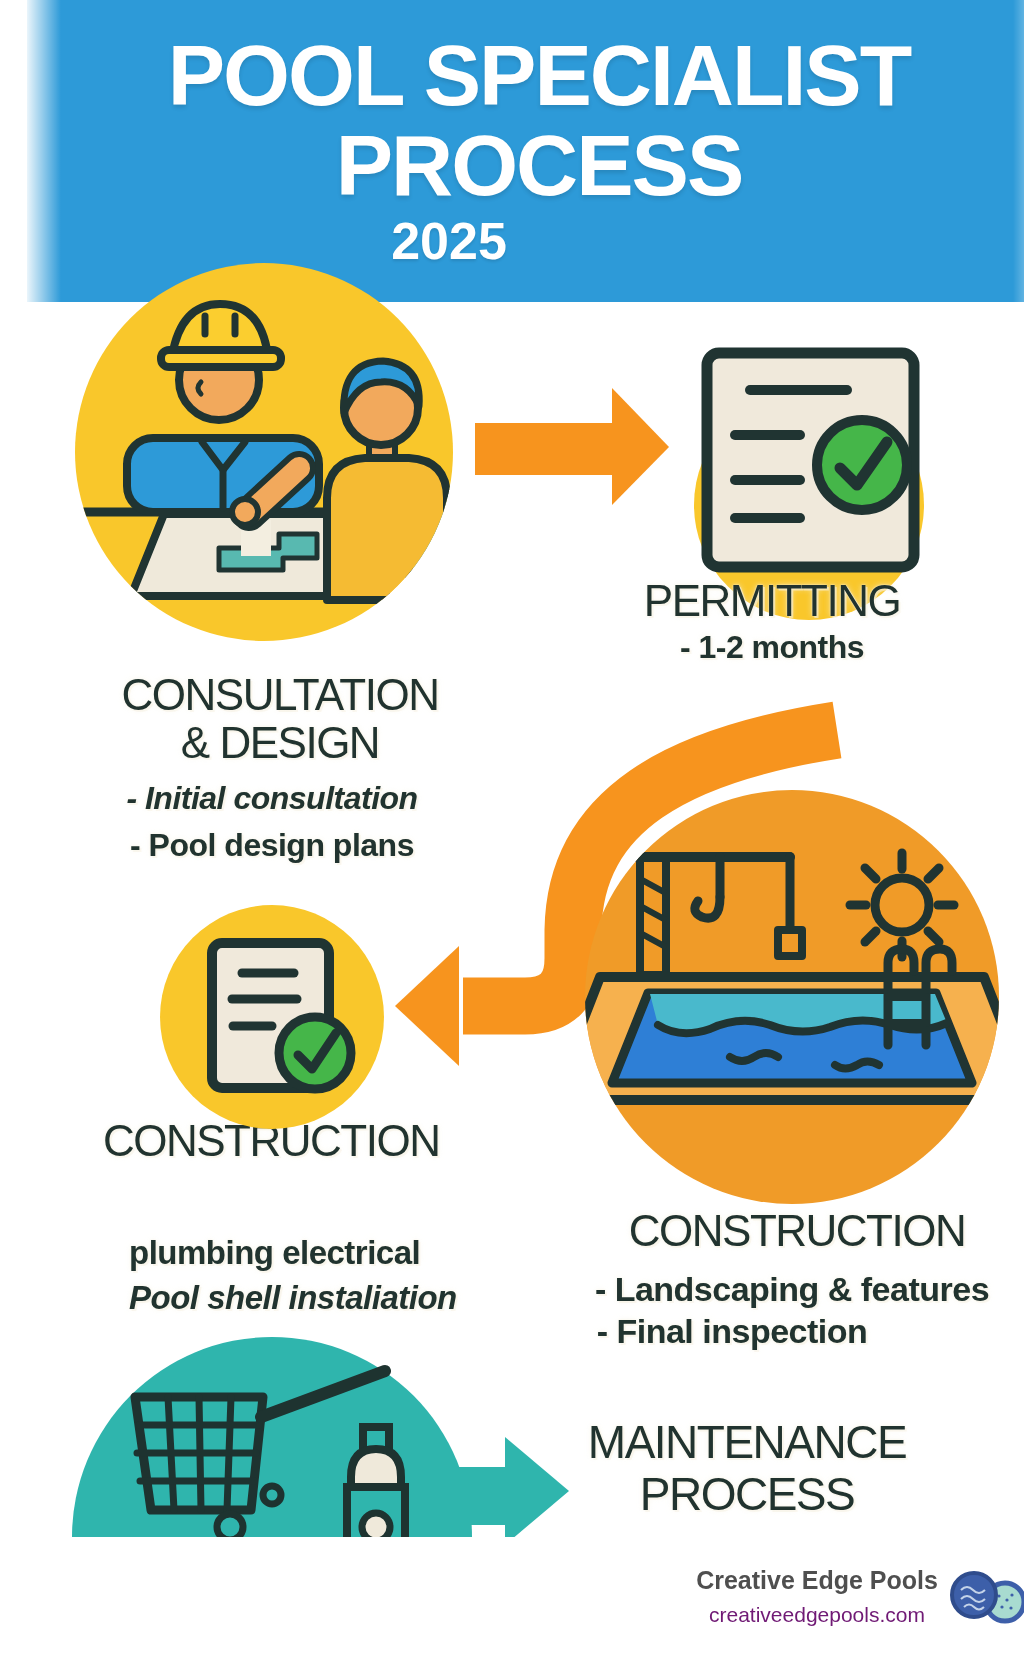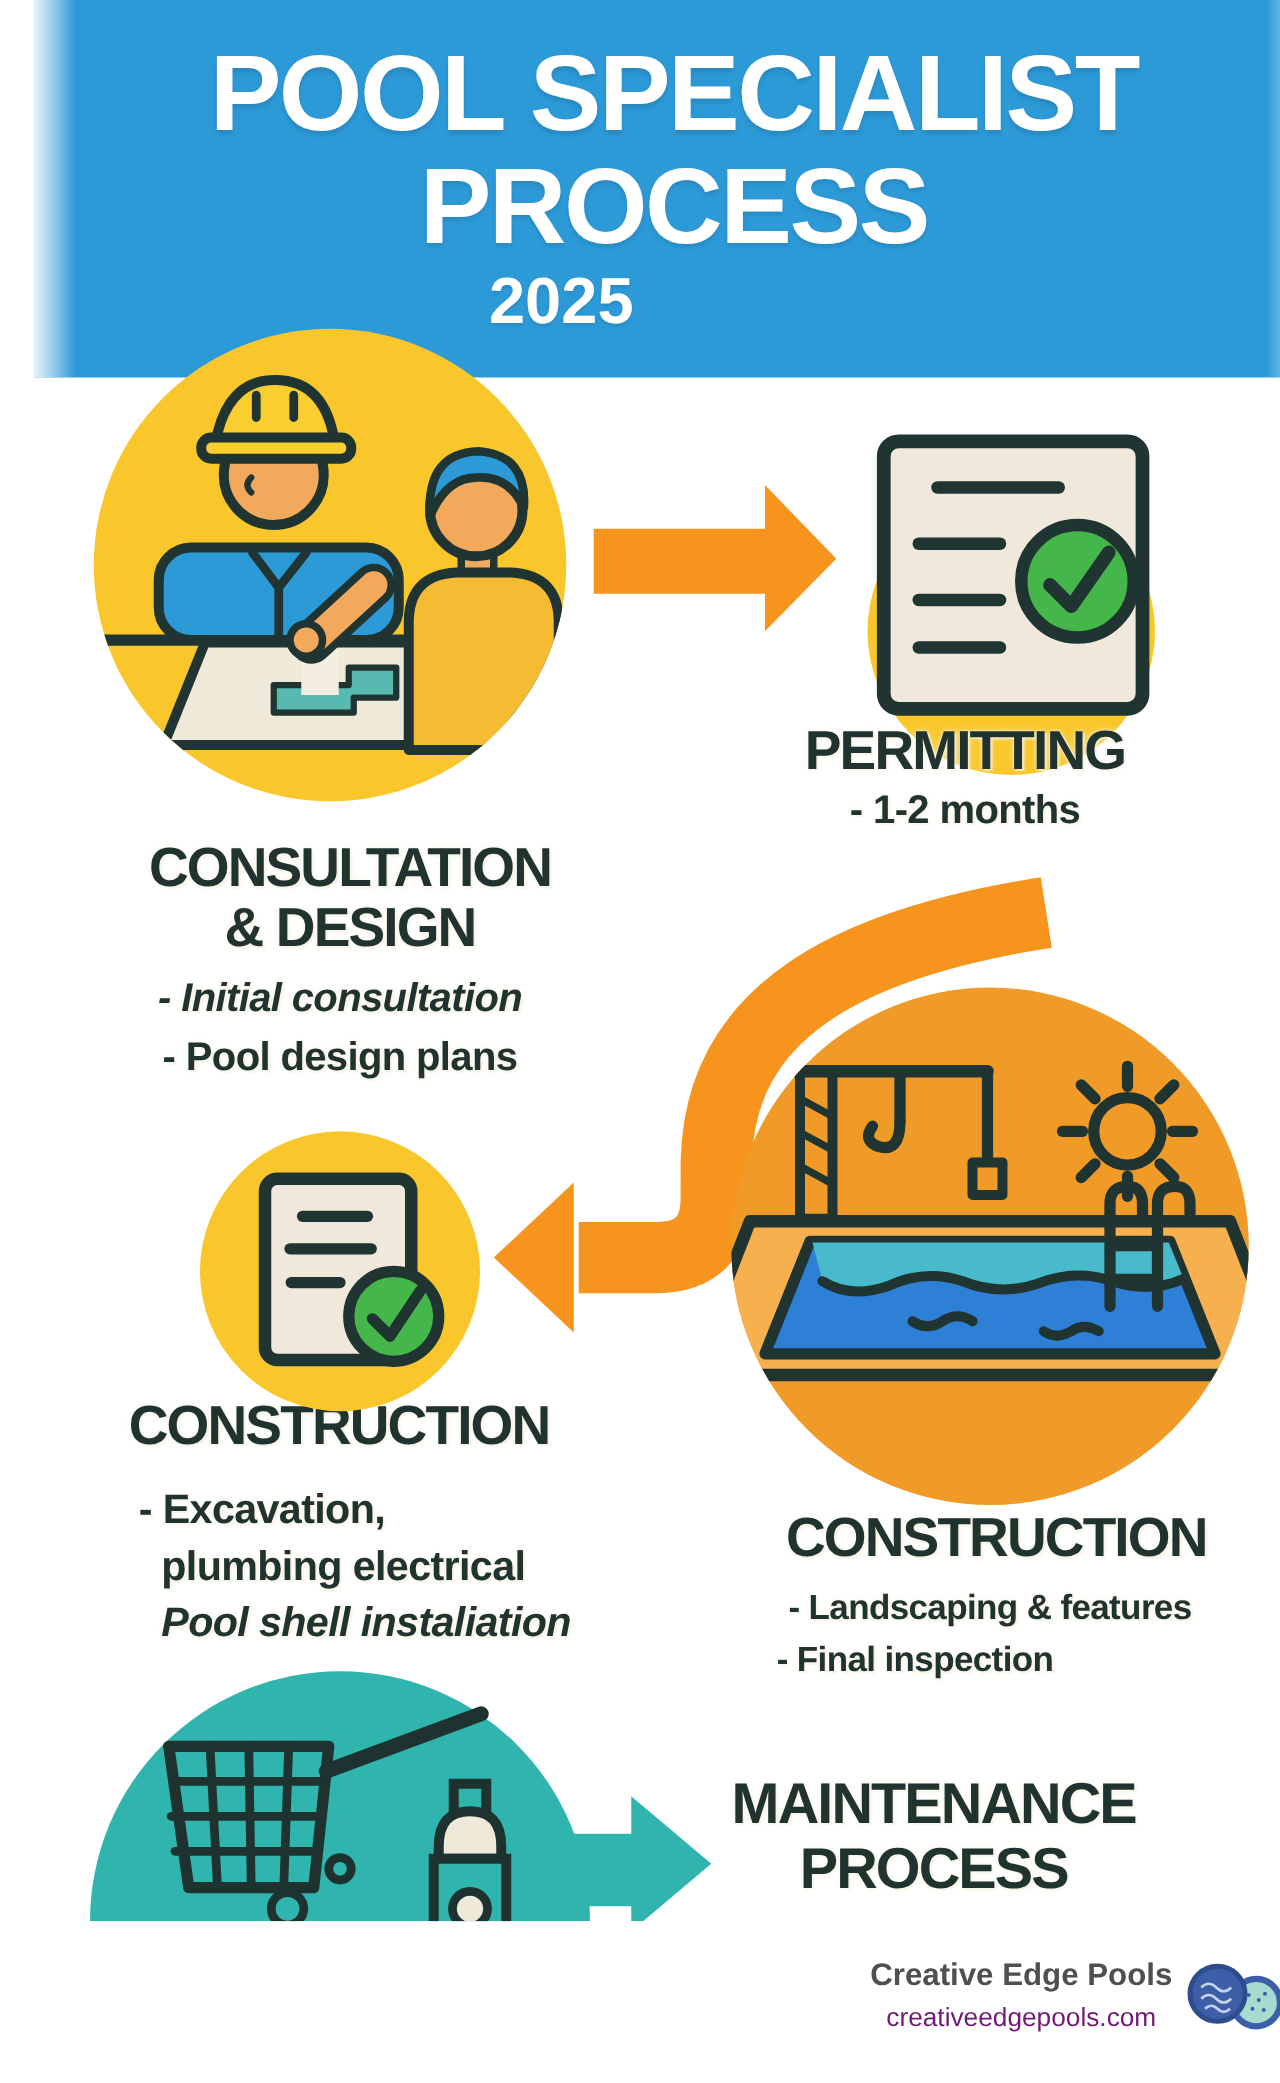--- a/index.html
+++ b/index.html
@@ -12,23 +12,23 @@
   .abs{position:absolute;}
   .ctr{text-align:center;}
   .halo{text-shadow:0 0 2px rgba(248,243,230,.95),0 0 6px rgba(248,243,230,.7),2px 2px 0 rgba(248,243,230,.55);}
   .band{left:0;top:0;width:1024px;height:302px;background:var(--header_blue);}
   .band-fade-l{left:0;top:0;width:34px;height:302px;background:linear-gradient(to right,rgba(255,255,255,.9),rgba(255,255,255,0));}
   .band-fade-r{right:0;top:0;width:38px;height:302px;background:linear-gradient(to left,rgba(255,255,255,.85),rgba(255,255,255,0));}
   .h-title{left:0;top:32px;width:1024px;font-size:86px;font-weight:bold;letter-spacing:-2px;color:#fff;
            text-shadow:0 3px 4px rgba(0,0,0,.12);line-height:1;}
   .h-title2{top:122px;}
   .h-year{left:0;top:211px;width:844px;font-size:52px;font-weight:bold;color:#fff;text-shadow:0 2px 3px rgba(0,0,0,.12);}
-  .step-title{font-size:44px;font-weight:bold;letter-spacing:-1.5px;line-height:1.05;color:var(--dark);}
+  .step-title{font-size:44px;font-weight:normal;letter-spacing:-1.5px;line-height:1.05;color:var(--dark);}
   .bullet{font-size:32px;font-weight:bold;letter-spacing:-.5px;color:var(--dark);}
-  .bullet-lg{font-size:28px;}
+  .bullet-lg{font-size:34px;}
   .maint-clip{left:40px;top:1335px;width:505px;height:202px;overflow:hidden;}
   .footer-co{left:600px;top:1566px;width:380px;font-size:25px;font-weight:bold;color:#4F4F4F;}
   .footer-web{left:600px;top:1603px;width:380px;font-size:21px;color:#701a75;}
 </style>
 </head>
 <body>
 
 <div id="poster">
 
   <div class="abs band"></div>
@@ -148,21 +148,20 @@
     <g stroke="#203432" stroke-width="9" stroke-linecap="round">
       <line x1="82" y1="78" x2="134" y2="78"></line>
       <line x1="72" y1="104" x2="137" y2="104"></line>
       <line x1="73" y1="131" x2="112" y2="131"></line>
     </g>
     <circle cx="155" cy="158" r="36" fill="#45B649" stroke="#203432" stroke-width="9"></circle>
     <polyline points="138,160 152,174 176,138" fill="none" stroke="#203432" stroke-width="9" stroke-linecap="round" stroke-linejoin="round"></polyline>
   </svg>
 
   <div class="abs step-title halo" style="left:76px;top:1118px;">CONSTRUCTION</div>
-  <div class="abs bullet halo" style="left:84px;top:1188px;font-size:33px;">- Excavation,</div>
   <div class="abs bullet halo" style="left:102px;top:1234px;font-size:33px;">plumbing electrical</div>
   <div class="abs bullet halo" style="left:102px;top:1279px;font-size:33px;font-style:italic;">Pool shell instaliation</div>
 
   <div class="abs ctr step-title halo" style="left:565px;top:1208px;width:410px;">CONSTRUCTION</div>
   <div class="abs ctr bullet-lg bullet halo" style="left:555px;top:1270px;width:420px;">- Landscaping &amp; features</div>
   <div class="abs ctr bullet-lg bullet halo" style="left:520px;top:1312px;width:370px;">- Final inspection</div>
 
   <div class="abs maint-clip">
     <svg width="505" height="202" viewBox="0 0 505 202">
       <circle cx="205" cy="202" r="200" fill="#2FB5AD"></circle>

